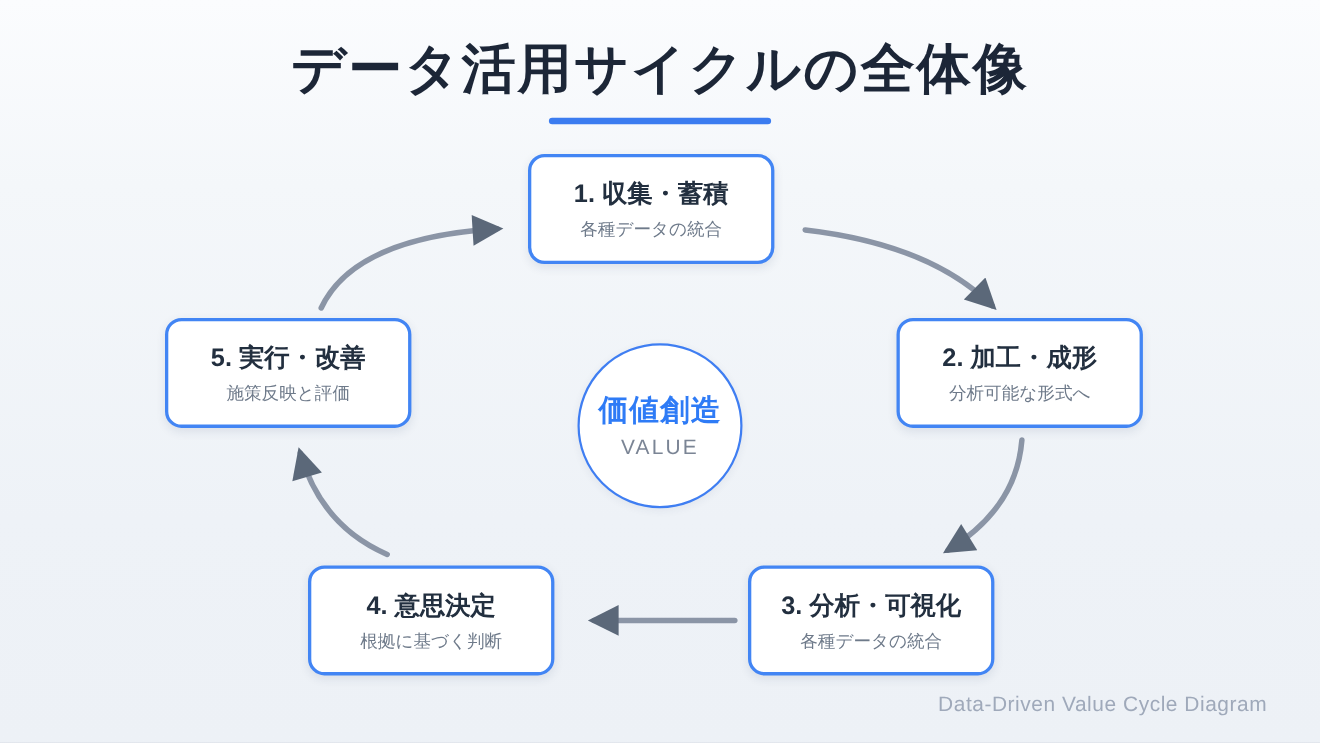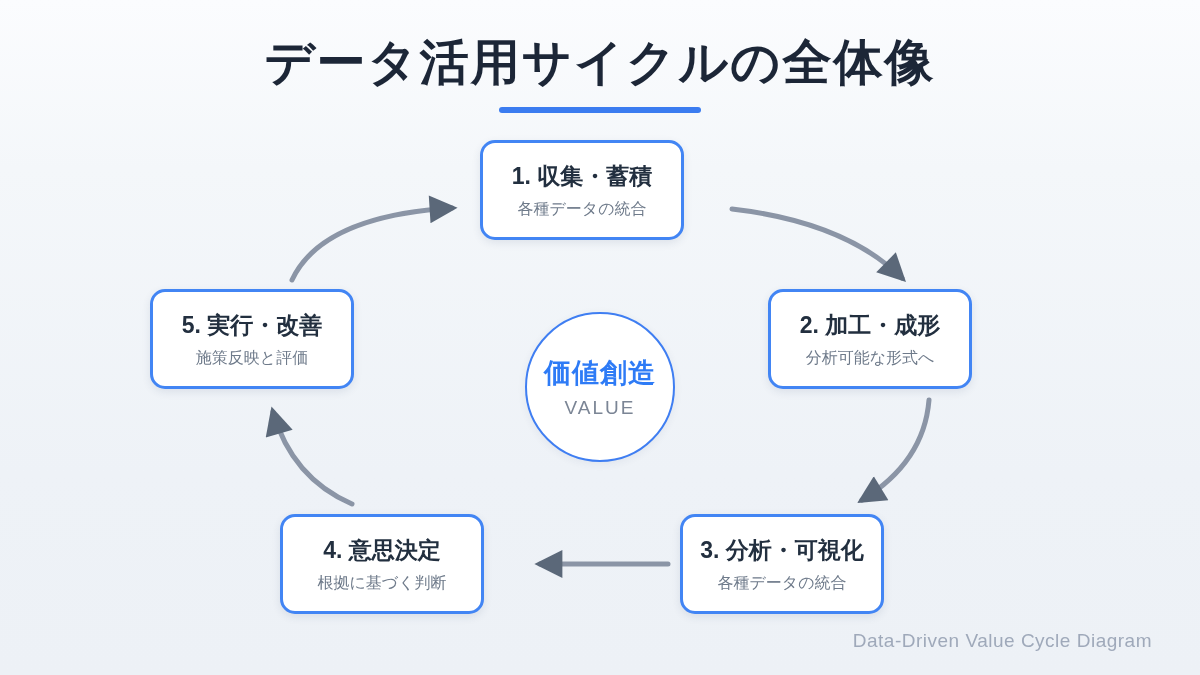--- a/index.html
+++ b/index.html
@@ -38,21 +38,21 @@
   }
   .arrow-layer {
     position: absolute;
     top: 0;
     left: 0;
     width: 1200px;
     height: 675px;
   }
   .step-card {
     position: absolute;
-    width: 204px;
+    width: 224px;
     height: 100px;
     box-sizing: border-box;
     background: #ffffff;
     border: 3px solid #4285f4;
     border-radius: 15px;
     box-shadow: 0 3px 9px rgba(40, 60, 100, 0.10);
     display: flex;
     flex-direction: column;
     align-items: center;
     justify-content: center;
@@ -63,21 +63,21 @@
     font-weight: bold;
     color: #222f3f;
     white-space: nowrap;
   }
   .step-card .step-subtitle {
     font-size: 16px;
     color: #6e7a8a;
     white-space: nowrap;
   }
   #card-1 { left: 480px; top: 140px; }
-  #card-2 { left: 768px; top: 289px; }
+  #card-2 { left: 815px; top: 289px; }
   #card-3 { left: 680px; top: 514px; align-items: center; }
   #card-4 { left: 280px; top: 514px; }
   #card-5 { left: 150px; top: 289px; }
   .center-circle {
     position: absolute;
     left: 525px;
     top: 312px;
     width: 150px;
     height: 150px;
     box-sizing: border-box;

